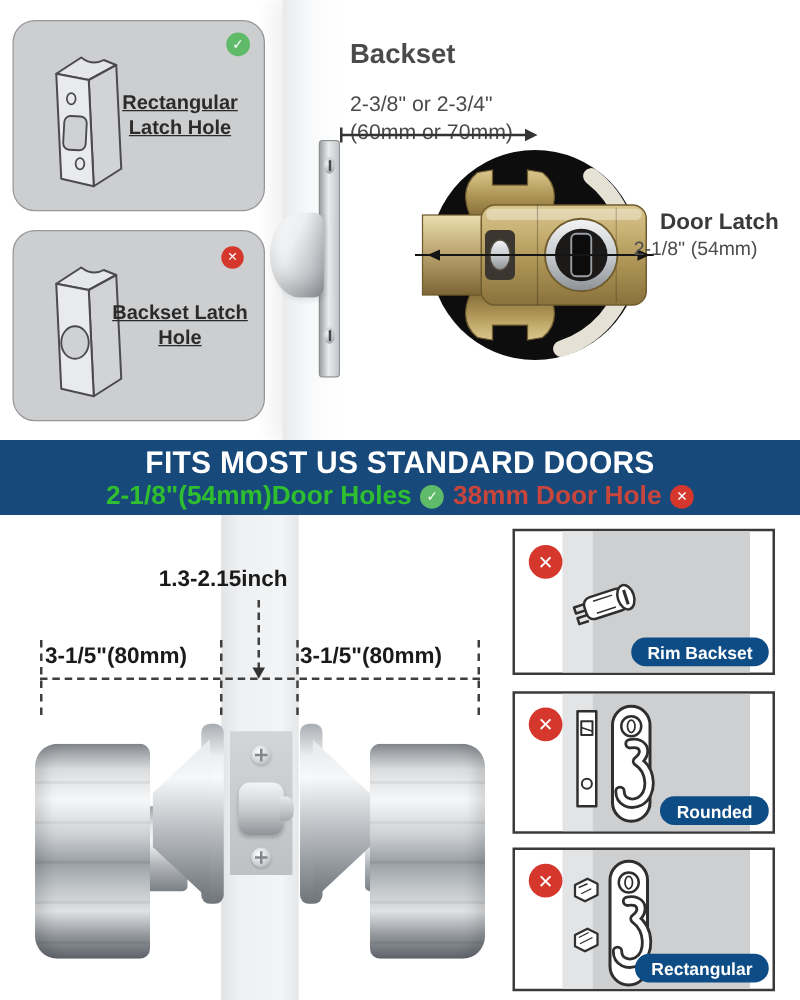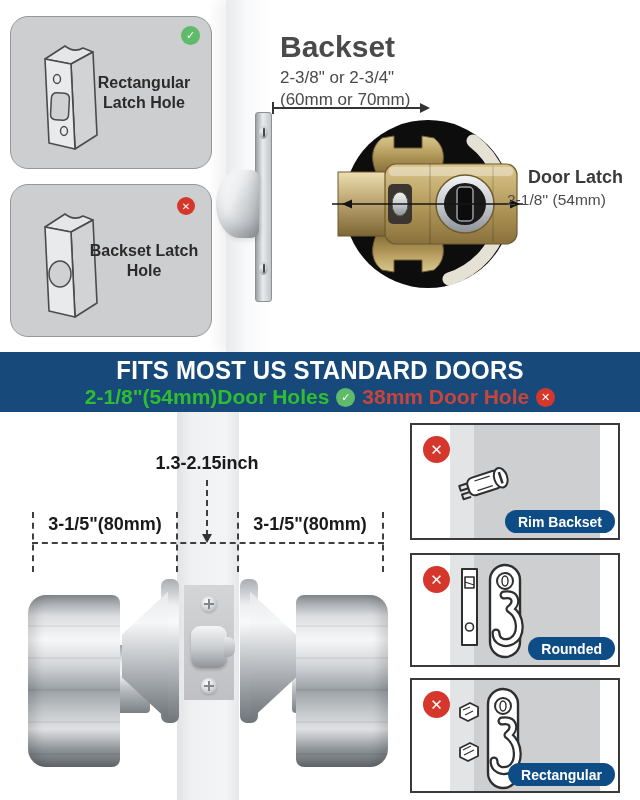--- a/index.html
+++ b/index.html
@@ -10,21 +10,21 @@
   }
   .abs{position:absolute;}
 
   
   .latch-panel{
     position:absolute;left:10px;width:202px;height:153px;
     background:#cdced0;border:1.5px solid #97979b;border-radius:18px;
   }
   .latch-panel .label{
     position:absolute;left:74px;right:8px;top:56px;text-align:center;
-    font-size:16px;font-weight:700;color:#2b2b2b;line-height:1.25;
+    font-size:16px;font-weight:700;color:#2b2b2b;line-height:1.25;text-decoration:underline;
   }
   .badge{
     position:absolute;border-radius:50%;display:flex;align-items:center;justify-content:center;
     color:#fff;font-weight:700;
   }
   .badge.ok{background:var(--badge-green,#5FBB6A);}
   .badge.no{background:var(--badge-red,#D5372D);}
 
   
   .door-edge{
@@ -46,21 +46,21 @@
     background:#44484c;border-radius:1px;
   }
   .latch-bolt{
     left:216px;top:170px;width:43px;height:68px;
     background:linear-gradient(115deg,#fdfdfe 0%,#eceeef 40%,#b9bdc1 78%,#989da1 100%);
     border-radius:55% 8px 8px 55% / 50% 8px 8px 50%;
     box-shadow:inset 0 -10px 12px rgba(0,0,0,.14), 2px 3px 4px rgba(0,0,0,.08);
   }
 
   .backset-block{left:280px;top:30px;width:230px;}
-  .backset-title{font-size:30px;font-weight:700;color:#4a4a4a;margin-bottom:3px;}
+  .backset-title{font-size:22px;font-weight:700;color:#4a4a4a;margin-bottom:17px;}
   .backset-line{font-size:17px;color:#4a4a4a;line-height:1.3;}
 
   .dim-line{border-top:2px solid #333;}
   .dim-tick{border-left:2px solid #333;}
   .arrow-right{
     width:0;height:0;border-top:5px solid transparent;border-bottom:5px solid transparent;
     border-left:10px solid #333;
   }
   .arrow-down{
     width:0;height:0;border-left:5px solid transparent;border-right:5px solid transparent;
@@ -84,21 +84,21 @@
   }
   .ok-text{color:var(--ok-green,#2FBE2F);}
   .no-text{color:var(--warn-red,#C8453C);}
   .banner-line2 .badge{position:static;flex:0 0 auto;}
 
   
   .door-strip{
     left:177px;top:412px;width:62px;height:388px;
     background:linear-gradient(90deg,#e2e3e5,#eff0f2 22%,#f3f4f6 78%,#e6e7e9);
   }
-  .dim-label{font-size:18px;font-weight:800;color:#1a1a1a;text-align:center;white-space:nowrap;}
+  .dim-label{font-size:18px;font-weight:800;color:#1a1a1a;white-space:nowrap;}
   .dash-v{border-left:2px dashed #3f3f3f;}
   .dash-h{border-top:2px dashed #3f3f3f;}
 
   
   .latch-plate{
     left:184px;top:585px;width:50px;height:115px;
     background:linear-gradient(180deg,#d3d5d7,#bec0c3);
   }
   .knob-screw{
     width:16px;height:16px;border-radius:50%;

